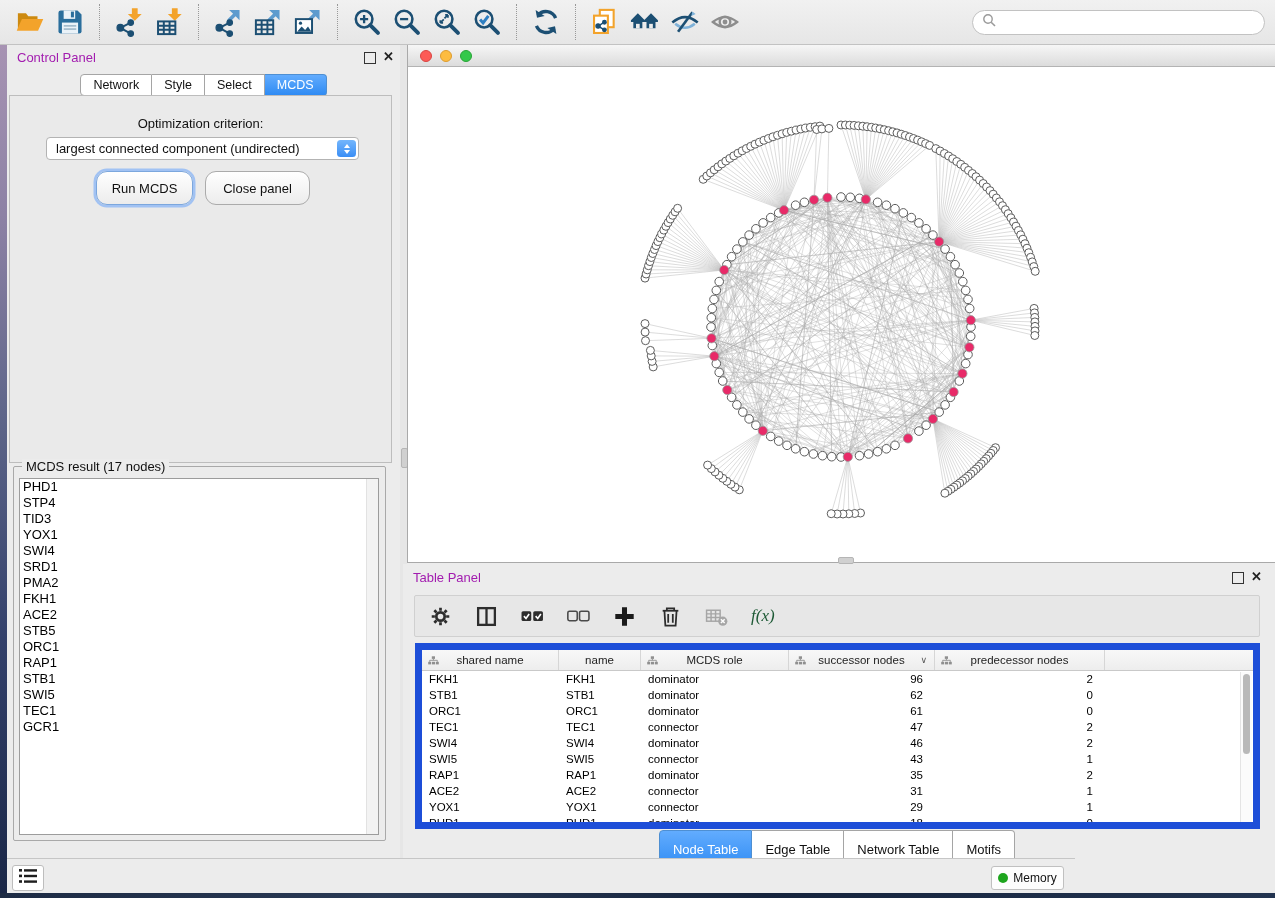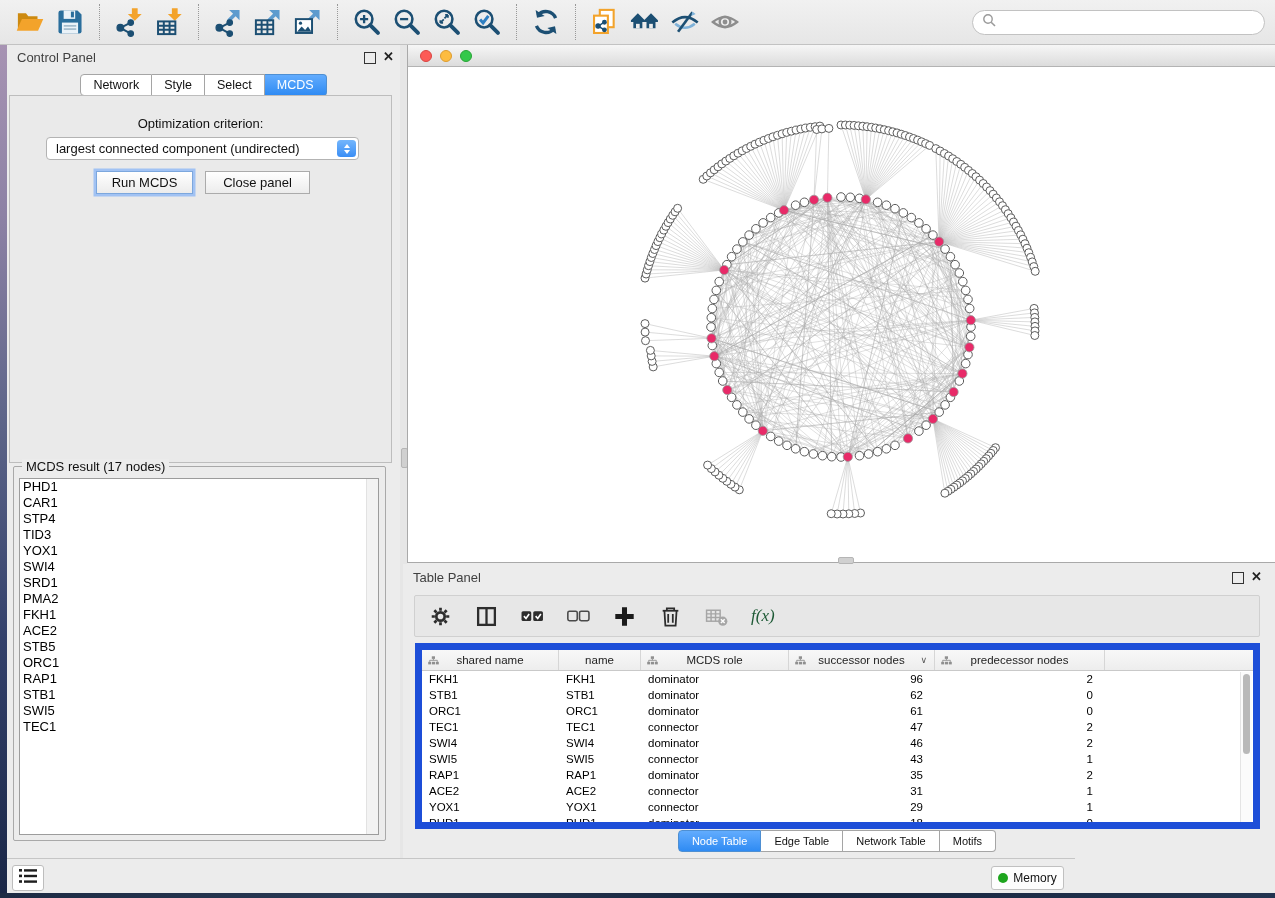--- a/index.html
+++ b/index.html
@@ -17,39 +17,39 @@
     border-bottom:1px solid #c2c2c2;display:flex;align-items:center;padding:0 10px;box-sizing:border-box}
   .tbtn{width:36px;height:36px;display:flex;align-items:center;justify-content:center;margin:0 2px;border-radius:4px}
   .tsep{width:0;height:36px;border-left:1px dotted #999;margin:0 9px}
   #search-box{margin-left:auto;width:293px;height:25px;background:#fff;border:1px solid #c2c2c2;
     border-radius:13px;display:flex;align-items:center;padding:0 9px;box-sizing:border-box;gap:6px}
   #search-input{border:none;outline:none;flex:1;font-size:12px;background:transparent;font-family:"Liberation Sans",sans-serif}
 
   
   #control-panel{left:7px;top:45px;width:393px;height:813px;background:#ececec;box-sizing:border-box}
   #cp-titlebar{left:0;top:0;width:100%;height:24px}
-  .panel-title{font-size:13px;color:#404040;position:absolute;left:10px;top:5px}
+  .panel-title{font-size:13px;color:#a21caf;position:absolute;left:10px;top:5px}
   .win-float{position:absolute;width:10px;height:10px;border:1.6px solid #333;top:7px;background:transparent}
   .win-close{position:absolute;top:6px;font-size:13px;font-weight:bold;color:#222;line-height:12px}
   #cp-tabs{left:0;top:29px;width:100%;display:flex;justify-content:center}
   .tab{height:20px;line-height:20px;padding:0 12px;background:#fff;border:1px solid #a5a5a5;border-left:none;
        font-size:12.5px;color:#111}
   .tab:first-child{border-left:1px solid #a5a5a5;border-radius:4px 0 0 4px}
   .tab:last-child{border-radius:0 4px 4px 0}
   .tab.selected{background:linear-gradient(#62acfe,#2f8bf3);color:#fff;border-color:#4e8fd2}
   #cp-box{left:2px;top:50px;width:381px;height:366px;border:1px solid #bdbdbd;background:#eaeaea}
   #criterion-label{width:100%;text-align:center;top:20px;font-size:13px;color:#111}
   #criterion-select{left:36px;top:41px;width:313px;height:23px;background:#fff;border:1px solid #b3b3b3;
      border-radius:4px;box-sizing:border-box;display:flex;align-items:center;padding-left:9px;font-size:13px;color:#111}
   #select-stepper{position:absolute;right:2px;top:2px;width:19px;height:17px;border-radius:3.5px;
      background:linear-gradient(#74b6fc,#3a8ef5);display:flex;flex-direction:column;align-items:center;justify-content:center;gap:2px}
   .tri-up{width:0;height:0;border-left:3.5px solid transparent;border-right:3.5px solid transparent;border-bottom:4px solid #fff}
   .tri-down{width:0;height:0;border-left:3.5px solid transparent;border-right:3.5px solid transparent;border-top:4px solid #fff}
-  .aqua-btn{position:absolute;top:75px;height:23px;background:linear-gradient(#ffffff,#ececec);
-     border:1px solid #ababab;border-radius:0;font-size:13px;color:#111;display:flex;align-items:center;justify-content:center;box-sizing:border-box}
+  .aqua-btn{position:absolute;top:75px;height:34px;background:linear-gradient(#ffffff,#ececec);
+     border:1px solid #ababab;border-radius:11px;font-size:13px;color:#111;display:flex;align-items:center;justify-content:center;box-sizing:border-box}
   #run-btn{left:86px;width:97px;box-shadow:0 0 0 2.5px rgba(100,160,250,.55);border-color:#7ca7dd}
   #closepanel-btn{left:195px;width:105px}
   #mcds-fieldset{left:6px;top:421px;width:371px;height:373px;border:1px solid #a9a9a9;border-radius:2px;background:#ececec}
   #mcds-legend{position:absolute;left:8px;top:-8px;background:#ececec;padding:0 4px;font-size:13px;color:#111}
   #mcds-list{position:absolute;left:5px;top:11px;right:6px;bottom:5px;background:#fff;border:1px solid #9c9c9c}
   .mcds-item{font-size:13px;line-height:16px;padding-left:3px;color:#000}
   #mcds-scroll{position:absolute;right:0;top:0;width:11px;height:100%;background:#f3f3f3;border-left:1px solid #e2e2e2}
 
   
   #v-splitter{left:400px;top:45px;width:7px;height:813px;background:#e6e6e6}
@@ -84,21 +84,21 @@
   .th{position:relative;display:flex;align-items:center;justify-content:center;font-size:11.5px;color:#222;
       border-right:1px solid #d6d6d6;box-sizing:border-box;height:100%}
   .th .tree-ic{position:absolute;left:6px;top:5px}
   .th .sort-chev{position:absolute;right:7px;font-size:9px;color:#555}
   .tr{display:flex;height:16px;align-items:center}
   .td{font-size:11.5px;color:#000;box-sizing:border-box;padding-left:7px;overflow:hidden;white-space:nowrap}
   .td.num{text-align:right;padding-right:12px;padding-left:0}
   #tbl-scroll{position:absolute;right:1px;top:22px;width:11px;height:162px;background:#fbfbfb;border-left:1px solid #e4e4e4}
   #tbl-thumb{position:absolute;left:1.5px;top:2px;width:7px;height:80px;background:#b9b9b9;border-radius:4px}
   #tp-tabs{left:0;top:266px;width:100%;display:flex;justify-content:center}
-  .btab{height:20px;line-height:20px;padding:0 13px;background:#fff;border:1px solid #a5a5a5;border-left:none;font-size:11px;color:#111}
+  .btab{height:20px;line-height:20px;padding:9px 13px;background:#fff;border:1px solid #a5a5a5;border-left:none;font-size:13px;color:#111}
   .btab:first-child{border-left:1px solid #a5a5a5;border-radius:4px 0 0 4px}
   .btab:last-child{border-radius:0 4px 4px 0}
   .btab.selected{background:linear-gradient(#62acfe,#2f8bf3);color:#fff;border-color:#4e8fd2}
 
   
   #status-bar{left:7px;top:858px;width:1068px;height:35px;background:#ececec;border-top:1px solid #c6c6c6;box-sizing:border-box}
   #panels-btn{position:absolute;left:5px;top:6px;width:30px;height:24px;background:#fff;border:1px solid #bdbdbd;
      border-radius:3px;display:flex;align-items:center;justify-content:center}
   #memory-btn{position:absolute;right:11px;top:7px;width:73px;height:24px;background:#fdfdfd;border:1px solid #c0c0c0;
      border-radius:3px;display:flex;align-items:center;justify-content:center;gap:5px;font-size:12px;color:#111;box-sizing:border-box}
@@ -288,35 +288,35 @@
         </span>
     </div>
     <div class="aqua-btn" id="run-btn">Run MCDS</div>
     <div class="aqua-btn" id="closepanel-btn">Close panel</div>
   </div>
   <div class="abs" id="mcds-fieldset">
     <span id="mcds-legend">MCDS result (17 nodes)</span>
     <div id="mcds-list">
       <div id="mcds-items">
           <div class="mcds-item">PHD1</div>
-          <div class="mcds-item">CAR1</div>
           <div class="mcds-item">STP4</div>
           <div class="mcds-item">TID3</div>
           <div class="mcds-item">YOX1</div>
           <div class="mcds-item">SWI4</div>
           <div class="mcds-item">SRD1</div>
           <div class="mcds-item">PMA2</div>
           <div class="mcds-item">FKH1</div>
           <div class="mcds-item">ACE2</div>
           <div class="mcds-item">STB5</div>
           <div class="mcds-item">ORC1</div>
           <div class="mcds-item">RAP1</div>
           <div class="mcds-item">STB1</div>
           <div class="mcds-item">SWI5</div>
           <div class="mcds-item">TEC1</div>
+          <div class="mcds-item">GCR1</div>
         </div>
       <div id="mcds-scroll"></div>
     </div>
   </div>
 </div>
 
 <div class="abs" id="v-splitter">
   <div id="v-grip"></div>
 </div>
 

